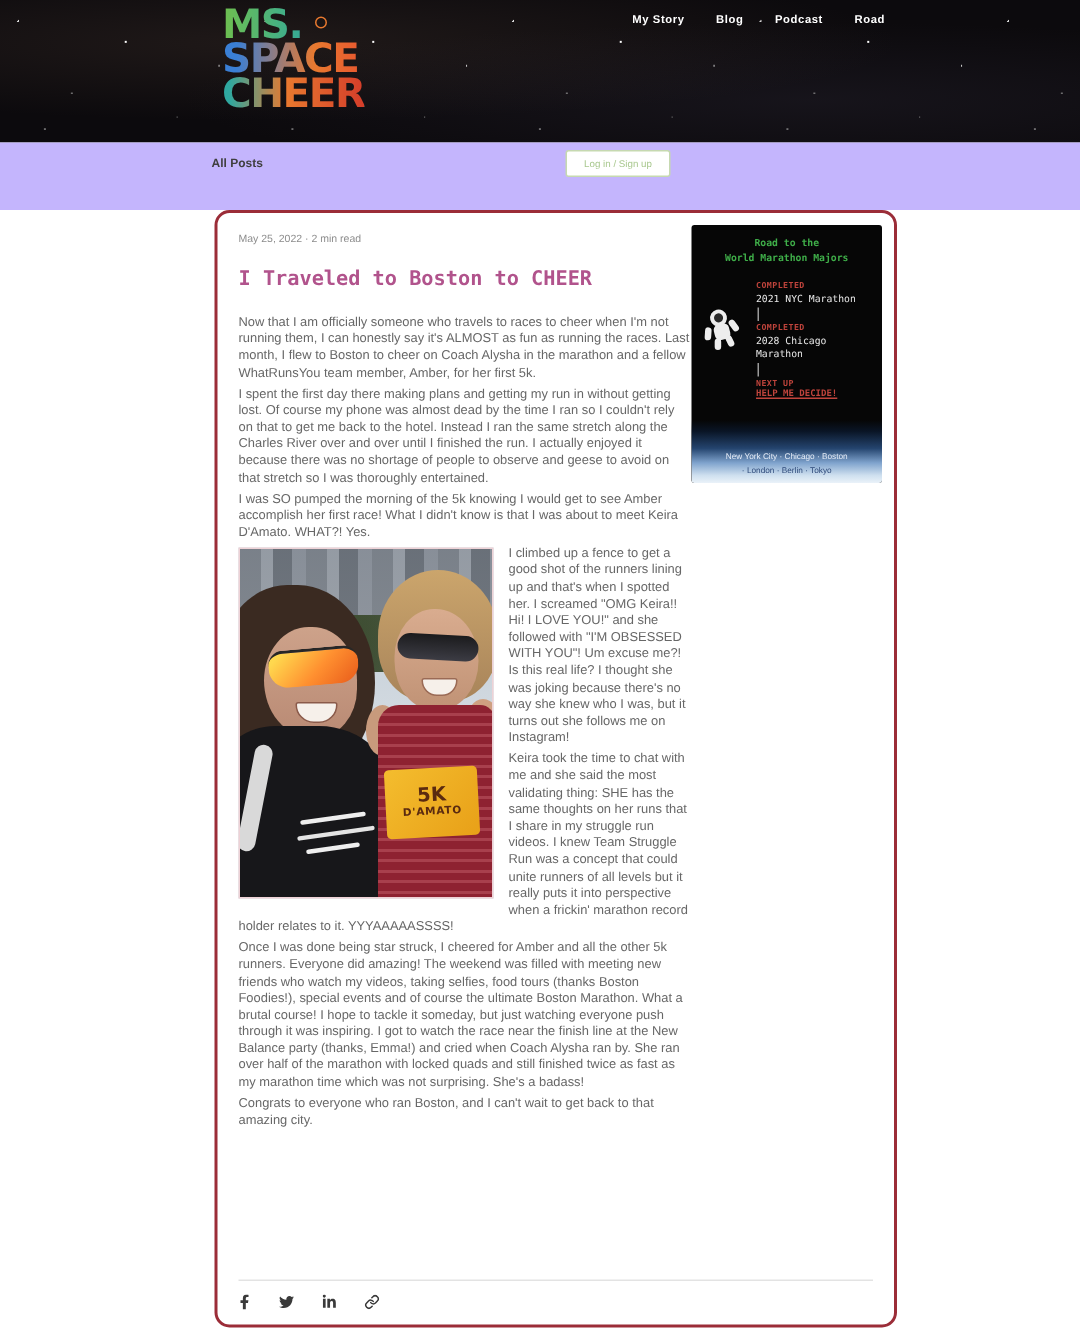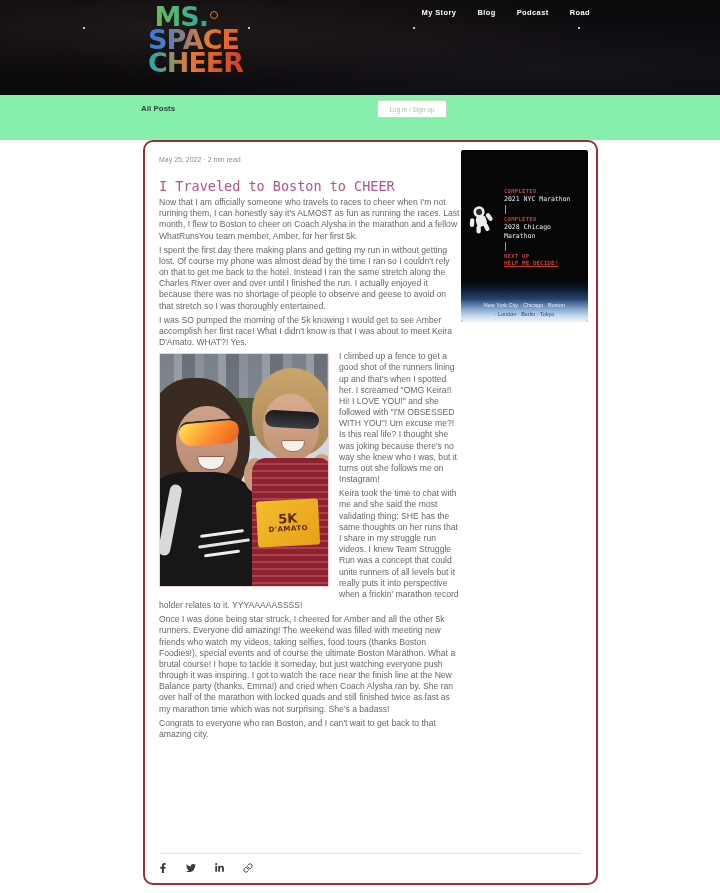--- a/index.html
+++ b/index.html
@@ -17,41 +17,41 @@
       radial-gradient(1px 1px at 12px 14px,#e8e8e8 50%,transparent 52%),
       radial-gradient(1px 1px at 48px 62px,#9a9a9a 50%,transparent 52%),
       radial-gradient(1.4px 1.4px at 84px 28px,#ffffff 50%,transparent 52%),
       radial-gradient(1px 1px at 118px 78px,#8a8a8a 50%,transparent 52%),
       radial-gradient(1px 1px at 146px 44px,#cfcfcf 50%,transparent 52%),
       radial-gradient(1px 1px at 30px 86px,#bdbdbd 50%,transparent 52%);
     background-size:165px 95px;}
   .logo{position:absolute;left:148px;top:5px;font-family:"DejaVu Sans",sans-serif;
         font-weight:bold;letter-spacing:-1px;line-height:.86;z-index:3;}
   .logo .l{display:block;font-size:27px;-webkit-background-clip:text;background-clip:text;color:transparent;}
-  .logo .l1{background-image:linear-gradient(90deg,#6fbf4e,#2fa8a0);width:60px;text-align:right;}
+  .logo .l1{background-image:linear-gradient(90deg,#6fbf4e,#2fa8a0);width:60px;}
   .logo .l2{background-image:linear-gradient(90deg,#3a7fd5 10%,#e8792f 65%,#e8562f);}
   .logo .l3{background-image:linear-gradient(90deg,#2fa8a0 5%,#e8792f 45%,#d43d2a);}
   .logo-orbit-dot{position:absolute;left:62px;top:6px;width:6px;height:6px;border:1.5px solid #e8792f;border-radius:50%;}
   .nav{position:absolute;top:8px;right:130px;display:flex;gap:21px;z-index:3;}
   .nav-item{color:#ffffff;font-size:7.5px;font-weight:bold;letter-spacing:.4px;cursor:pointer;}
 
   
-  .subheader{position:absolute;left:0;top:95px;width:720px;height:45px;background:#86efac;}
+  .subheader{position:absolute;left:0;top:95px;width:720px;height:45px;background:#c4b5fd;}
   .all-posts{position:absolute;left:141px;top:9px;font-size:8px;font-weight:bold;color:#3f3f3f;cursor:pointer;}
   .login-btn{position:absolute;left:377px;top:5px;width:70px;height:18px;background:#ffffff;
              border:1px solid #c6d9b0;border-radius:2px;color:#a9c88f;font-size:6.5px;
              display:flex;align-items:center;justify-content:center;cursor:pointer;font-family:"Liberation Sans",sans-serif;}
 
   
   .card{position:absolute;left:143px;top:140px;width:455px;height:745px;box-sizing:border-box;
         background:#ffffff;border:2px solid #9b2d38;border-radius:10px;}
   .card-inner{position:absolute;inset:0;padding:12px 14px;box-sizing:border-box;}
   .post-meta{font-size:7px;color:#8c8c8c;margin:2px 0 15px;}
-  .post-title{font-family:"DejaVu Sans Mono",monospace;font-weight:normal;font-size:13.5px;
-              color:#b1538c;margin:0 0 3px;}
+  .post-title{font-family:"DejaVu Sans Mono",monospace;font-weight:bold;font-size:13.5px;
+              color:#b1538c;margin:0 0 15px;}
   .body-col{width:302px;font-size:8.6px;line-height:1.3;color:#676767;}
   .body-col p{margin:0 0 3px;}
   .clear-left{clear:left;}
 
   
   .photo{float:left;width:168px;height:232px;margin:2px 10px 4px 0;position:relative;
          overflow:hidden;border:1px solid #eed2d6;background:#cdd6de;}
   .photo div{position:absolute;}
   .ph-sky{inset:0;background:linear-gradient(180deg,#a9b5c3 0%,#ccd5dd 35%,#d8dde2 60%,#cfd3d7 100%);}
   .ph-buildings{left:0;top:0;width:100%;height:56px;opacity:.75;
@@ -189,20 +189,24 @@
         </div>
         <p>I climbed up a fence to get a good shot of the runners lining up and that's when I spotted her. I screamed "OMG Keira!! Hi! I LOVE YOU!" and she followed with "I'M OBSESSED WITH YOU"! Um excuse me?! Is this real life? I thought she was joking because there's no way she knew who I was, but it turns out she follows me on Instagram!</p>
         <p>Keira took the time to chat with me and she said the most validating thing: SHE has the same thoughts on her runs that I share in my struggle run videos. I knew Team Struggle Run was a concept that could unite runners of all levels but it really puts it into perspective when a frickin' marathon record holder relates to it. YYYAAAAASSSS!</p>
       </div>
 
       <p class="clear-left">Once I was done being star struck, I cheered for Amber and all the other 5k runners. Everyone did amazing! The weekend was filled with meeting new friends who watch my videos, taking selfies, food tours (thanks Boston Foodies!), special events and of course the ultimate Boston Marathon. What a brutal course! I hope to tackle it someday, but just watching everyone push through it was inspiring. I got to watch the race near the finish line at the New Balance party (thanks, Emma!) and cried when Coach Alysha ran by. She ran over half of the marathon with locked quads and still finished twice as fast as my marathon time which was not surprising. She's a badass!</p>
       <p>Congrats to everyone who ran Boston, and I can't wait to get back to that amazing city.</p>
     </div>
 
     <div class="widget">
+      <div class="widget-title">
+        <div>Road to the</div>
+        <div>World Marathon Majors</div>
+      </div>
       <div class="widget-body">
         <div class="astro">
           <svg viewBox="0 0 30 34" width="26" height="30">
             <g fill="#ededed">
               <circle cx="16" cy="8" r="6.5"></circle>
               <circle cx="16" cy="8" r="3.5" fill="#2a2a2a"></circle>
               <rect x="10" y="13" width="12" height="12" rx="4"></rect>
               <rect x="4" y="13" width="5" height="10" rx="2.5" transform="rotate(18 6 14)"></rect>
               <rect x="22" y="12" width="5" height="10" rx="2.5" transform="rotate(-22 24 13)"></rect>
               <rect x="9" y="23" width="5" height="9" rx="2.5" transform="rotate(14 11 24)"></rect>

